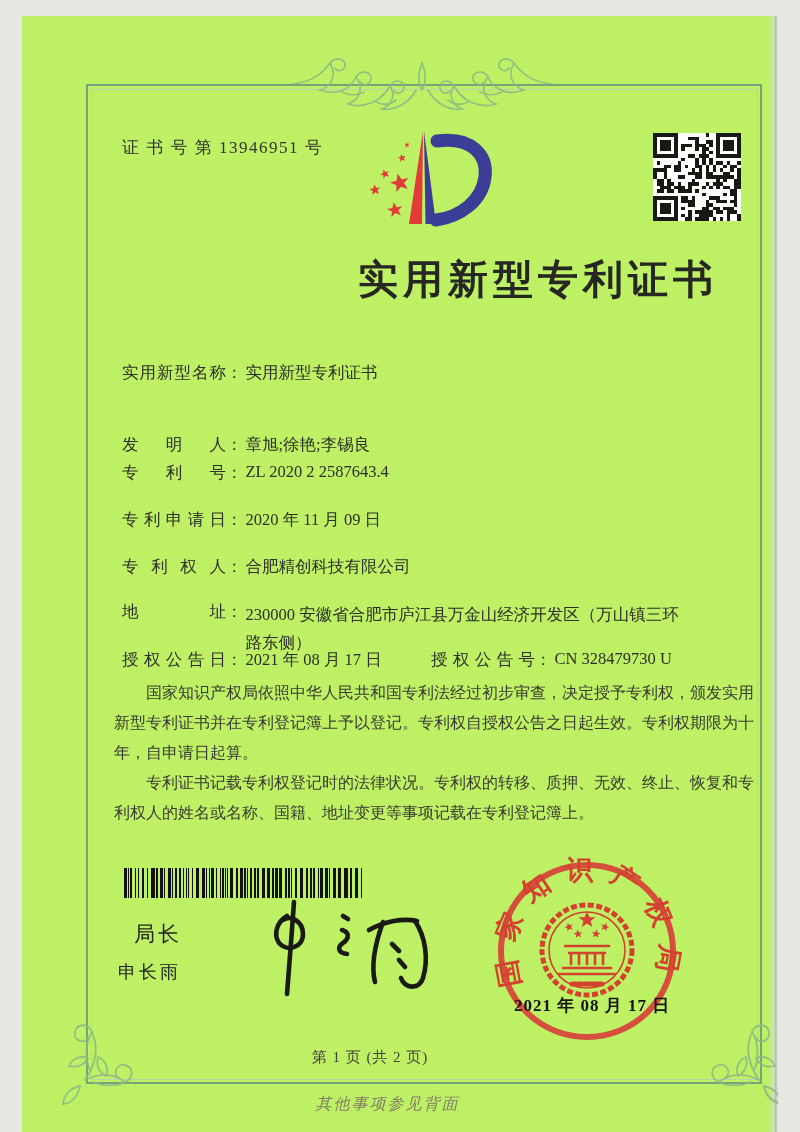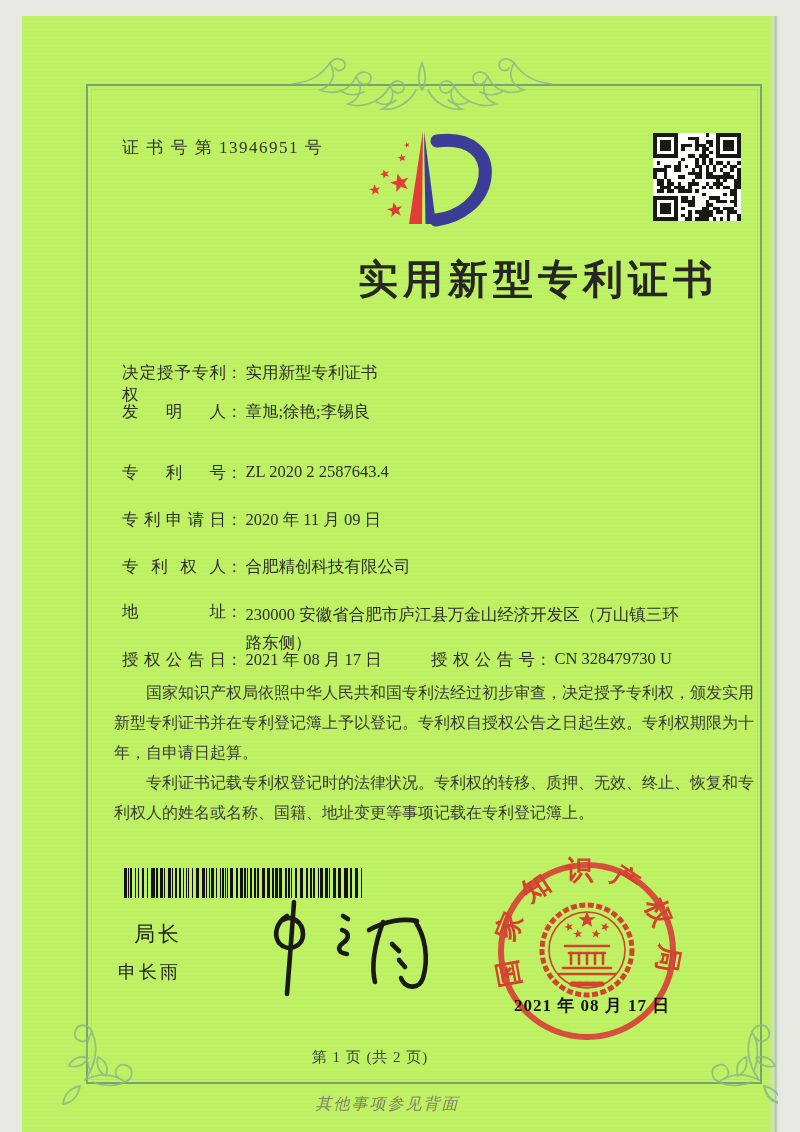--- a/index.html
+++ b/index.html
@@ -341,23 +341,23 @@
       <rect x="19" y="1" width="5" height="5" fill="#fff"></rect>
       <rect x="20" y="2" width="3" height="3" fill="#191914"></rect>
       <rect x="0" y="18" width="7" height="7" fill="#191914"></rect>
       <rect x="1" y="19" width="5" height="5" fill="#fff"></rect>
       <rect x="2" y="20" width="3" height="3" fill="#191914"></rect>
     </svg>
 
   <div class="title">实用新型专利证书</div>
 
   <div class="row" style="top:346px">
-    <span class="lab">决定授予专利权</span><span class="col">：</span><span class="val">实用新型专利证书</span>
-  </div>
-  <div class="row" style="top:385px">
+    <span class="lab">实用新型名称</span><span class="col">：</span><span class="val">实用新型专利证书</span>
+  </div>
+  <div class="row" style="top:418px">
     <span class="lab">发明人</span><span class="col">：</span><span class="val">章旭;徐艳;李锡良</span>
   </div>
   <div class="row" style="top:446px">
     <span class="lab">专利号</span><span class="col">：</span><span class="val">ZL 2020 2 2587643.4</span>
   </div>
   <div class="row" style="top:493px">
     <span class="lab">专利申请日</span><span class="col">：</span><span class="val">2020 年 11 月 09 日</span>
   </div>
   <div class="row" style="top:540px">
     <span class="lab">专利权人</span><span class="col">：</span><span class="val">合肥精创科技有限公司</span>

